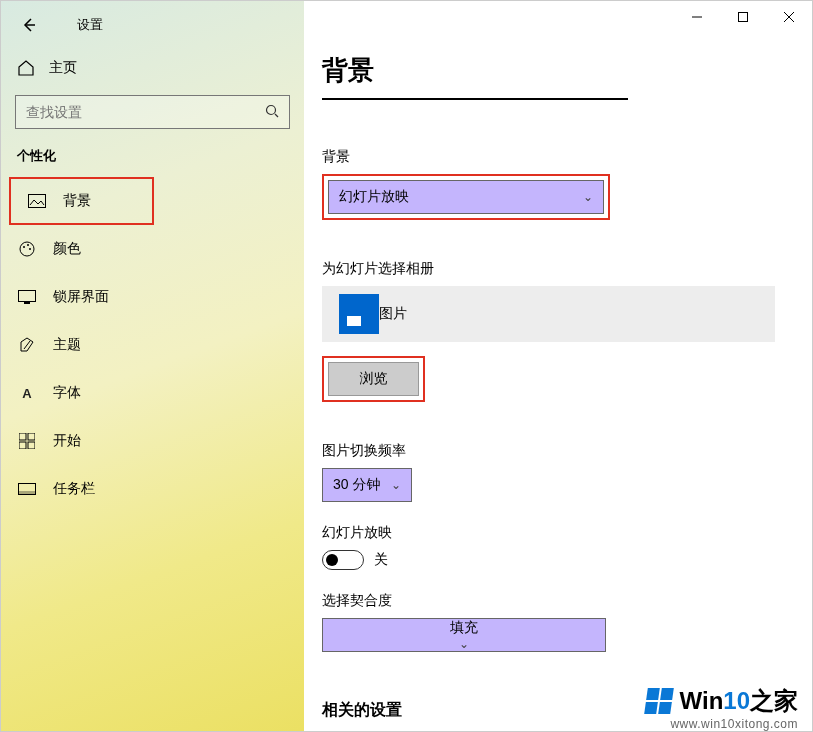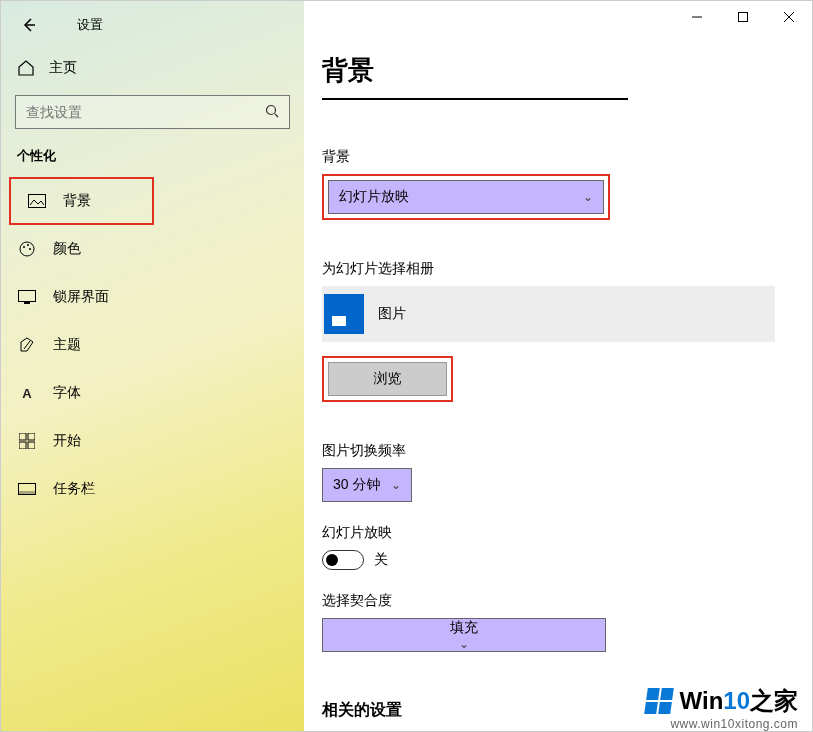--- a/index.html
+++ b/index.html
@@ -37,25 +37,25 @@
 
 .field-label { font-size: 14px; margin-bottom: 8px; }
 .red-box { border: 2px solid #e03020; padding: 4px; display:inline-block; margin-bottom: 18px; }
 
 .dropdown { border: 1px solid #666; height: 34px; display:flex; align-items:center; justify-content:space-between; padding: 0 10px; background:#c4b5fd; cursor:pointer; }
 .dropdown.wide { width: 276px; }
 .dropdown.mid { width: 284px; flex-direction: column; }
 .dropdown.small { width: 90px; }
 .chev { font-size: 12px; color:#444; }
 
-.album-row { width: 453px; height: 56px; background:#ededed; display:flex; align-items:center; gap:14px; padding-left:2px; margin-bottom: 14px; }
+.album-row { width: 453px; height: 56px; background:#ededed; display:flex; align-items:center; padding-left:17px; margin-bottom: 14px; }
 .album-thumb { width:40px; height:40px; background:#0066cc; position:relative; }
 .album-thumb::after { content:""; position:absolute; left:8px; bottom:8px; width:14px; height:10px; background:#fff; }
 
-.browse-btn { width: 119px; height: 34px; background:#ccc; border:1px solid #999; cursor:pointer; font-size:14px; }
+.browse-btn { width: 91px; height: 34px; background:#ccc; border:1px solid #999; cursor:pointer; font-size:14px; }
 
 .toggle-row { display:flex; align-items:center; gap:10px; margin-top:6px; }
 .toggle { width:42px; height:20px; border:1px solid #333; border-radius:10px; background:#fff; position:relative; cursor:pointer; }
 .toggle::before { content:""; position:absolute; left:3px; top:3px; width:12px; height:12px; border-radius:50%; background:#000; }
 
 .section-block { margin-bottom: 22px; }
 
 .related-title { font-size: 16px; font-weight:700; margin-top:48px; margin-bottom:10px; }
 .link { color:#0066cc; cursor:pointer; font-size:14px; }
 

